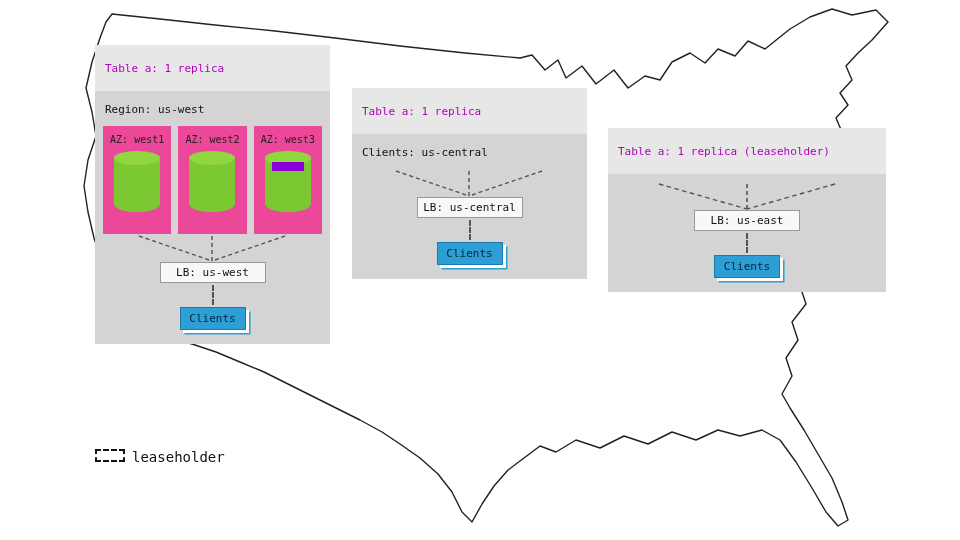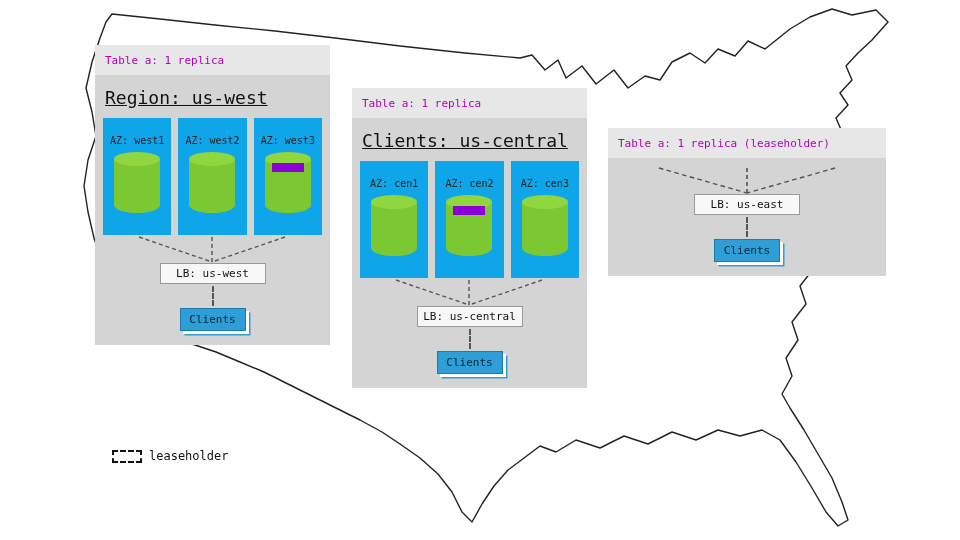--- a/index.html
+++ b/index.html
@@ -11,30 +11,30 @@
   .canvas{position:absolute;inset:0;width:960px;height:540px;}
   .us-map{position:absolute;left:0;top:0;width:960px;height:540px;}
 
   .region-group{position:absolute;}
   .region-group.west{left:95px;top:45px;width:235px;}
   .region-group.central{left:352px;top:88px;width:235px;}
   .region-group.east{left:608px;top:128px;width:278px;}
 
   .table-header{
     background:#e7e7e7;height:30px;display:flex;align-items:center;
-    padding:0 10px;font-size:11px;color:#b400bd;letter-spacing:0;
+    padding:8px 10px;font-size:11px;color:#b400bd;letter-spacing:0;
   }
   .region-body{
     background:#d4d4d4;padding:8px 8px 14px 8px;
   }
-  .region-title{font-size:18px;margin:4px 0 10px 2px;color:#111;text-decoration:underline;}
+  .region-title{font-size:11px;margin:4px 0 10px 2px;color:#111;}
 
   .az-row{display:flex;justify-content:space-between;gap:7px;}
   .az-box{
-    background:#0ea5e9;flex:1 1 0;height:100px;padding-top:17px;
+    background:#ec4899;flex:1 1 0;height:100px;padding-top:8px;
     display:flex;flex-direction:column;align-items:center;
   }
   .az-label{font-size:10px;color:#222;white-space:nowrap;}
 
   .cylinder{position:relative;width:46px;height:68px;margin-top:6px;}
   .cyl-body{
     position:absolute;top:7px;left:0;width:46px;height:54px;
     background:#7cc832;border-radius:0 0 23px 23px / 0 0 8px 8px;
   }
   .cyl-top{
@@ -55,22 +55,22 @@
     font-size:11px;text-align:center;padding:3px 4px;white-space:nowrap;
   }
   .vline{width:0;height:20px;border-left:2px dashed #555;margin:2px auto 2px auto;}
   .clients-box{
     width:64px;margin:0 auto;background:#2d9ed6;border:1px solid #1d7bab;
     font-size:11px;text-align:center;padding:4px 0;color:#06263a;
     box-shadow:3px 3px 0 #ffffff,4.5px 4.5px 0 #2d9ed6;
   }
 
   .legend{
-    position:absolute;left:112px;top:449px;display:flex;align-items:flex-end;
-    font-size:12px;color:#111;
+    position:absolute;left:95px;top:449px;display:flex;align-items:flex-start;
+    font-size:14px;color:#111;
   }
   .legend-swatch{
     display:inline-block;width:26px;height:9px;background:#fff;
     border:2px dashed #111;margin-right:7px;
   }
 </style>
 </head>
 <body>
 
 <div class="canvas">
@@ -136,44 +136,20 @@
       <div class="clients-box">Clients</div>
     </div>
   </section>
 
   <section class="region-group central">
     <div class="table-header">
       <span>Table a: 1 replica</span>
     </div>
     <div class="region-body">
       <div class="region-title">Clients: us-central</div>
-      <div class="az-row">
-        <div class="az-box">
-          <div class="az-label">AZ: cen1</div>
-          <div class="cylinder">
-            <div class="cyl-body"></div>
-            <div class="cyl-top"></div>
-          </div>
-        </div>
-        <div class="az-box">
-          <div class="az-label">AZ: cen2</div>
-          <div class="cylinder">
-            <div class="cyl-body"></div>
-            <div class="cyl-top"></div>
-            <div class="replica-band"></div>
-          </div>
-        </div>
-        <div class="az-box">
-          <div class="az-label">AZ: cen3</div>
-          <div class="cylinder">
-            <div class="cyl-body"></div>
-            <div class="cyl-top"></div>
-          </div>
-        </div>
-      </div>
       <svg class="connector" viewBox="0 0 219 28" preserveAspectRatio="none">
         <line x1="36" y1="2" x2="109" y2="27" stroke="#555" stroke-width="1.4" stroke-dasharray="4 3"></line>
         <line x1="109" y1="2" x2="109" y2="27" stroke="#555" stroke-width="1.4" stroke-dasharray="4 3"></line>
         <line x1="182" y1="2" x2="109" y2="27" stroke="#555" stroke-width="1.4" stroke-dasharray="4 3"></line>
       </svg>
       <div class="lb-box">LB: us-central</div>
       <div class="vline"></div>
       <div class="clients-box">Clients</div>
     </div>
   </section>

